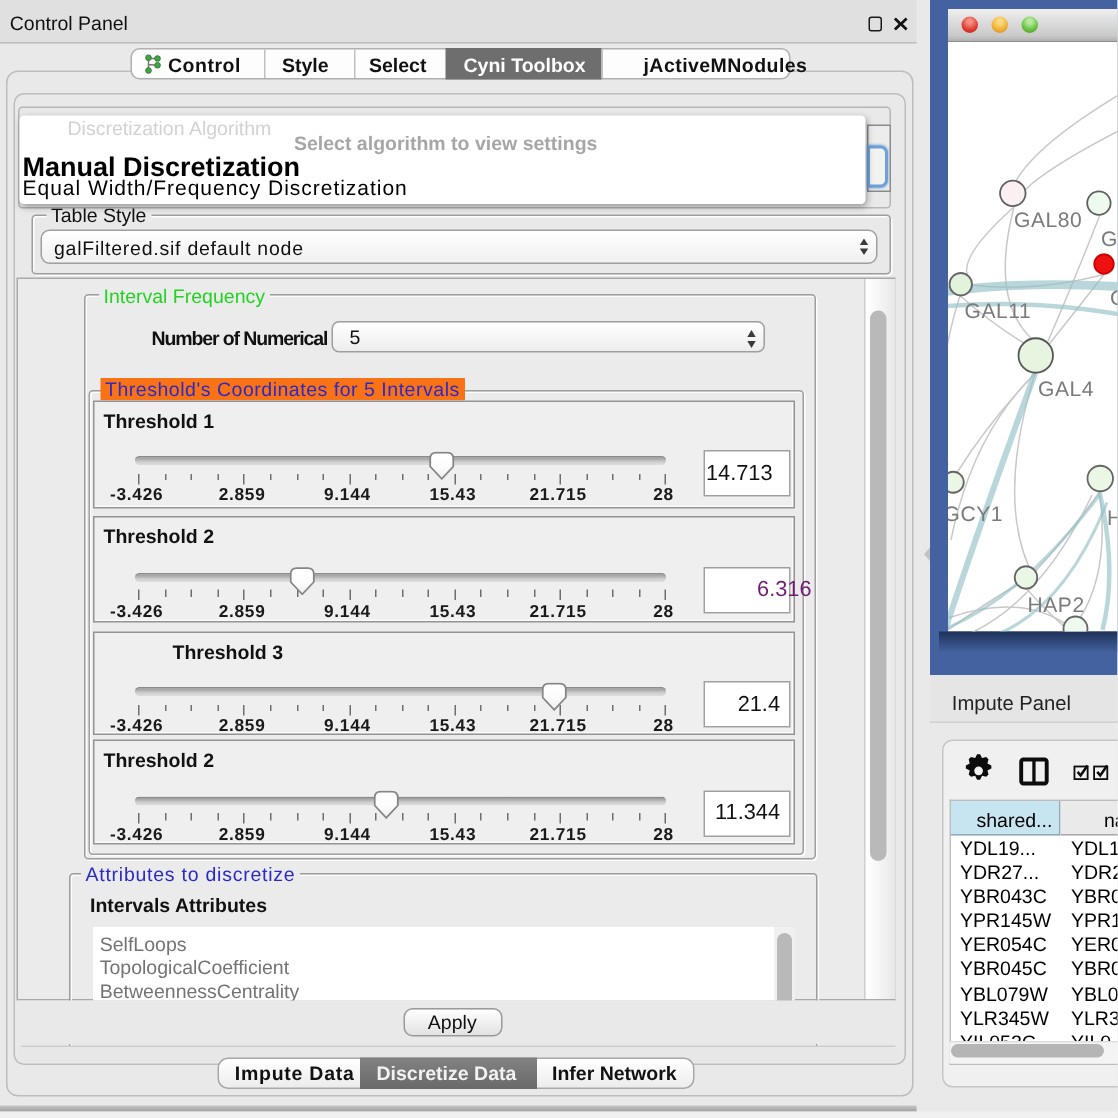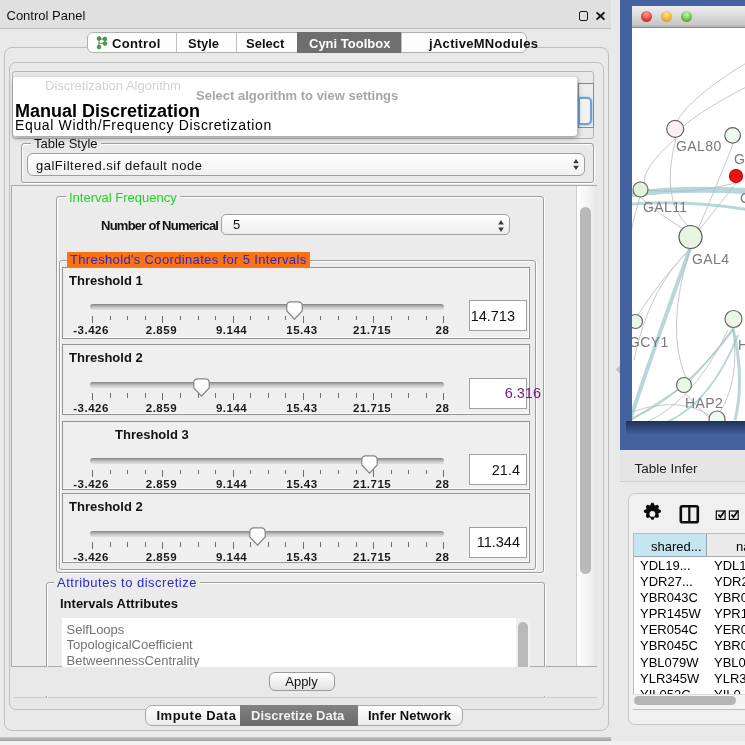--- a/index.html
+++ b/index.html
@@ -68,21 +68,21 @@
     <text x="740" y="203">C</text>
     <text x="643" y="212">GAL11</text>
     <text x="692" y="264">GAL4</text>
     <text x="629" y="347">GCY1</text>
     <text x="738" y="350">H</text>
     <text x="685" y="408">HAP2</text>
   </g>
 </svg>
 
 <div class="abs" style="left:620px;top:450px;width:125px;height:31px;background:#e5e5e5;border-bottom:1px solid #cfcfcf;"></div>
-<div class="abs" style="left:634.5px;top:460.5px;font-size:13.5px;color:#222;">Table Infer</div>
+<div class="abs" style="left:634.5px;top:460.5px;font-size:13.5px;color:#222;">Impute Panel</div>
 
 <div class="abs" style="left:628px;top:493px;width:125px;height:230px;background:#f0f0f0;border:1px solid #c6c6c6;border-radius:7px;"></div>
 
 <svg class="abs" style="left:640px;top:500px;" width="105" height="30" viewBox="0 0 105 30">
   <g fill="#0c0c0c">
     <path d="M10.9 5.6 l1.3-2.6 h2 l1.3 2.6 2.8-.7 1.5 1.5-.7 2.8 2.6 1.3 v2 l-2.6 1.3 .7 2.8-1.5 1.5-2.8-.7-1.3 2.6 h-2 l-1.3-2.6-2.8 .7-1.5-1.5 .7-2.8-2.6-1.3 v-2 l2.6-1.3-.7-2.8 1.5-1.5 z M13.2 11.2 a2.9 2.9 0 1 0 0 5.8 a2.9 2.9 0 1 0 0-5.8z" transform="translate(-0.8,-0.2)"></path>
   </g>
   <g fill="none" stroke="#0c0c0c">
     <rect x="40.8" y="6.3" width="17" height="16" rx="1.5" stroke-width="2.6"></rect>
     <line x1="49.3" y1="6" x2="49.3" y2="22.5" stroke-width="2.2"></line>

